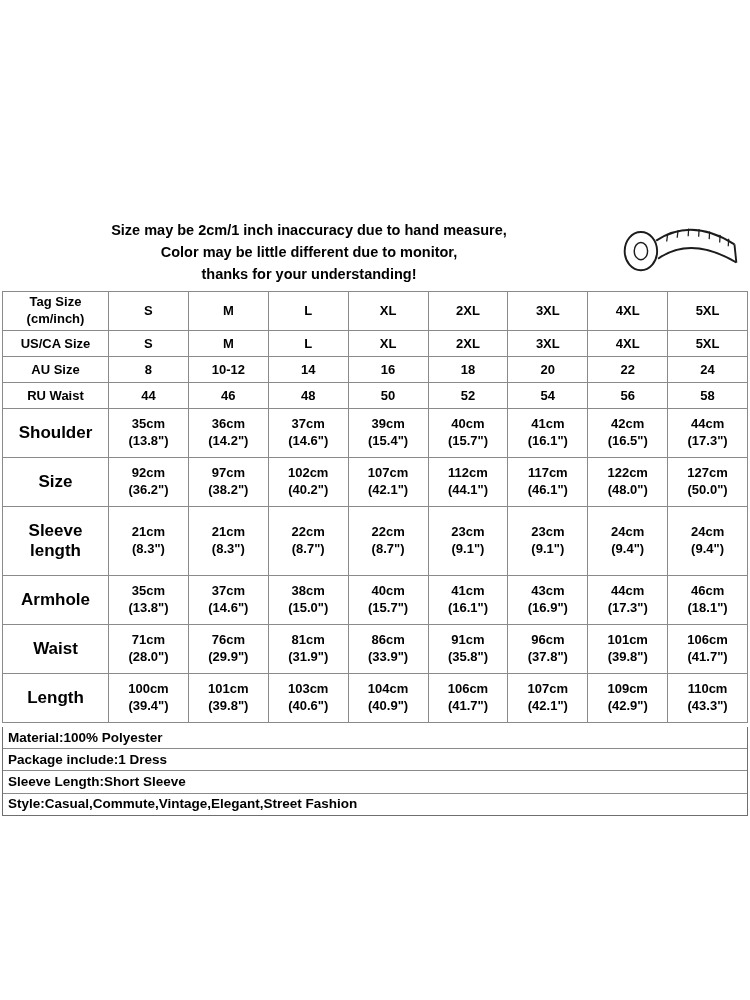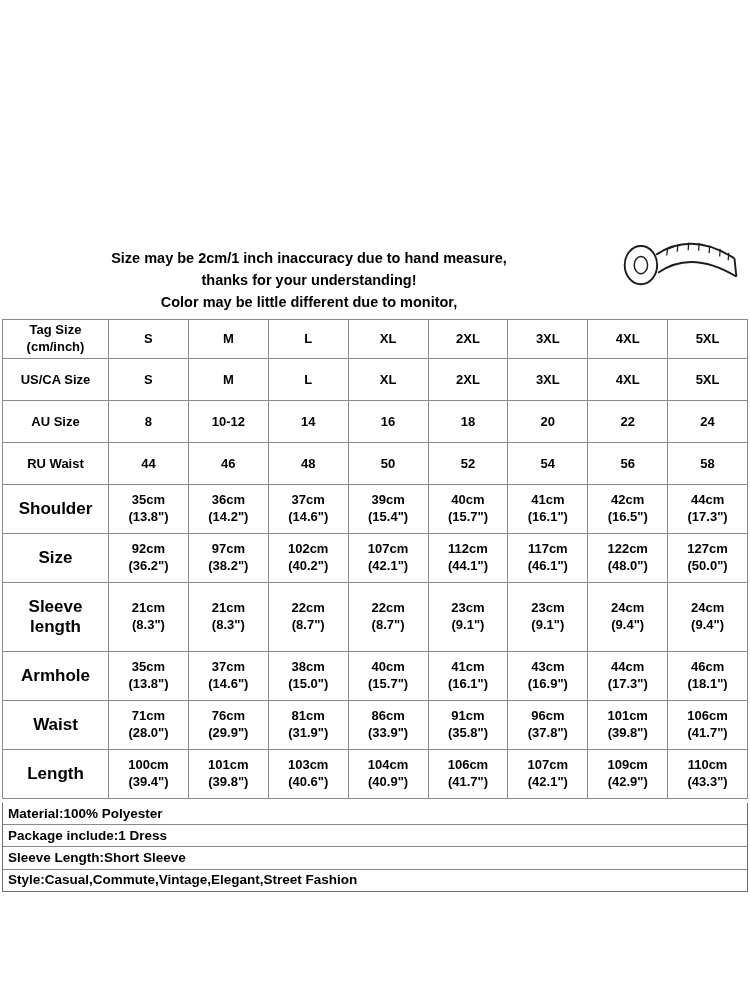--- a/index.html
+++ b/index.html
@@ -6,45 +6,45 @@
   html,body{width:750px;height:1000px;}
   body{background:#ffffff;color:#000000;font-family:"Liberation Sans",sans-serif;overflow:hidden;}
   .page{padding-top:220px;}
   .header{display:flex;align-items:center;padding:0 6px;margin-bottom:6px;}
   .logo{width:180px;flex:none;display:flex;align-items:center;gap:3px;}
   .figure{width:26px;height:56px;flex:none;}
   .logo-text{display:flex;flex-direction:column;}
   .brand{font-family:"Liberation Serif",serif;font-size:27px;font-weight:700;line-height:1;letter-spacing:1px;white-space:nowrap;}
   .brand sup{font-size:10px;}
   .tagline{margin-top:2px;background:#000;color:#fff;font-size:7.5px;font-weight:700;letter-spacing:.8px;text-align:center;padding:2px 2px;white-space:nowrap;}
-  .disclaimer{flex:1;text-align:center;font-size:14.5px;font-weight:700;line-height:1.5;padding:0 4px;margin-top:28px;}
+  .disclaimer{flex:1;text-align:center;font-size:14.5px;font-weight:700;line-height:1.5;padding:0 4px;}
   .tape-wrap{width:132px;flex:none;display:flex;justify-content:flex-end;align-items:center;}
   .tape{width:126px;height:62px;}
   .size-table{width:746px;margin:4px 2px;border-collapse:collapse;table-layout:fixed;border:1px solid #6f6f6f;}
   .col-label{width:106px;}
   .size-table th,.size-table td{border:1px solid #8a8a8a;font-weight:700;text-align:center;vertical-align:middle;white-space:pre-line;}
-  .size-row th,.size-row td{font-size:13px;padding:13px 2px;}
+  .size-row th,.size-row td{font-size:13px;padding:5px 2px;}
   .tag-row th,.tag-row td{padding:2px;line-height:1.3;}
   .measure-row th{font-size:17px;padding:14px;}
   .measure-row td{font-size:13px;line-height:1.3;padding:2.5px 2px;}
   .details{margin:0 2px;border:1px solid #6f6f6f;border-top:0;}
   .detail-line{font-size:13.5px;font-weight:700;padding:1.5px 5px;line-height:1.35;}
   .detail-line+.detail-line{border-top:1px solid #8a8a8a;}
 </style>
 </head>
 <body>
 
 <div class="page">
 
   <header class="header">
 
     <div class="disclaimer">
       <div>Size may be 2cm/1 inch inaccuracy due to hand measure,</div>
+      <div>Color may be little different due to monitor,</div>
       <div>thanks for your understanding!</div>
-      <div>Color may be little different due to monitor,</div>
     </div>
 
     <div class="tape-wrap">
       <svg class="tape" viewBox="0 0 132 64" aria-hidden="true">
         <g fill="none" stroke="#1c1c1c" stroke-width="2">
           <ellipse cx="24" cy="30" rx="17" ry="20"></ellipse>
           <ellipse cx="24" cy="30" rx="7" ry="9" stroke-width="1.5"></ellipse>
           <path d="M40,19 C66,2 94,5 122,23"></path>
           <path d="M42,38 C66,21 94,24 124,42"></path>
           <line x1="122" y1="23" x2="124" y2="42"></line>

